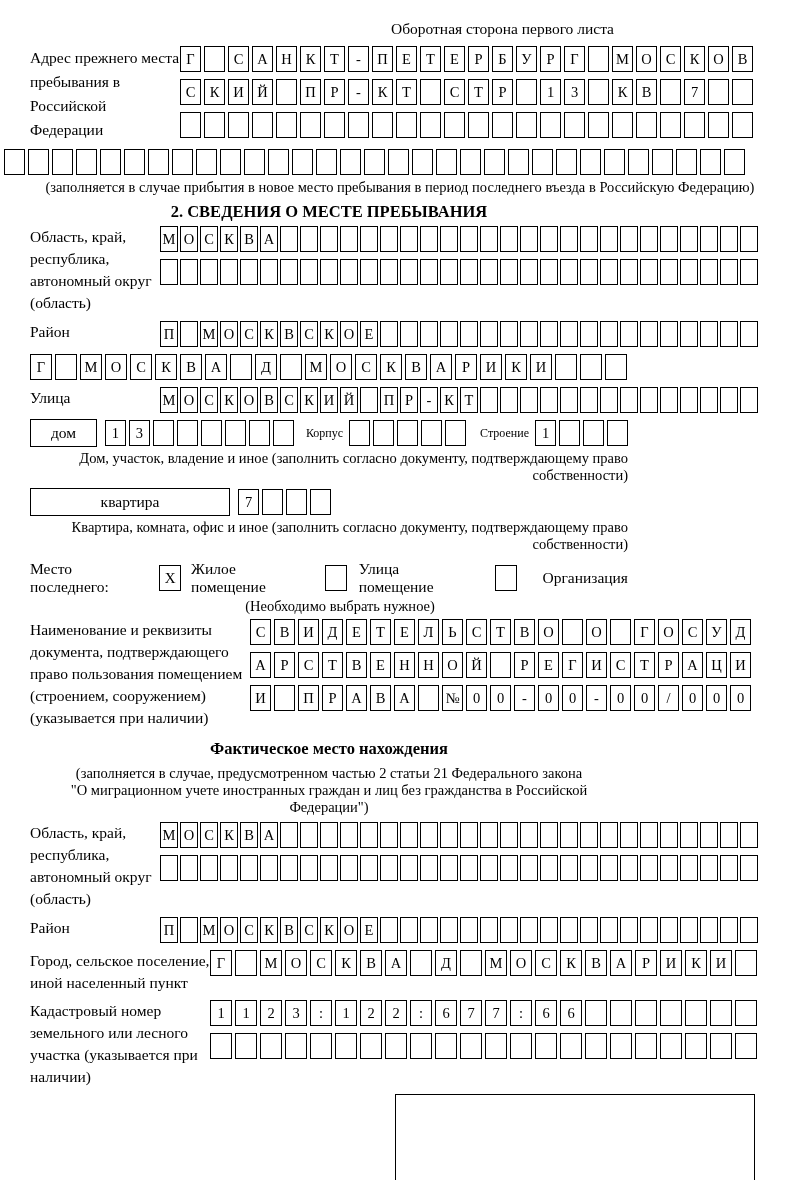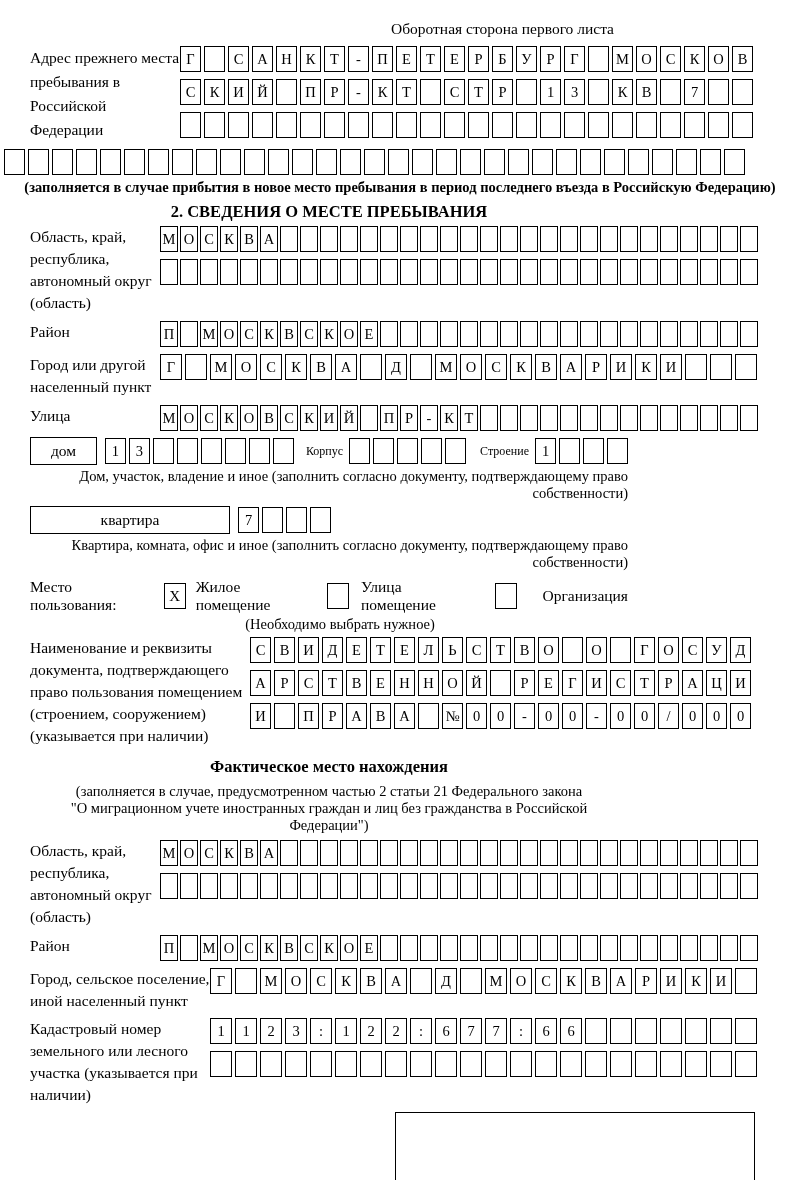--- a/index.html
+++ b/index.html
@@ -34,21 +34,21 @@
   .house-row{display:flex;align-items:center;margin-top:6px;}
   .inline-lab{font-size:12px;white-space:nowrap;}
   .cb{box-sizing:border-box;width:22px;height:26px;border:1.6px solid #000;display:inline-flex;
       align-items:center;justify-content:center;font-size:15px;flex:0 0 auto;}
   .place-row{display:flex;align-items:center;margin-top:7px;font-size:15.5px;}
 
   .mark-box{box-sizing:border-box;margin-left:365px;margin-top:6px;width:360px;height:174px;border:1.8px solid #000;}
   .mt4{margin-top:4px;}.mt6{margin-top:6px;}.mt7{margin-top:7px;}.mt8{margin-top:8px;}
   .mt10{margin-top:10px;text-align:center;}
   .fullrow-wrap{margin-left:-26px;margin-top:7px;}
-  .wide-note{margin-left:-26px;margin-top:4px;width:792px;font-weight:bold;}
+  .wide-note{margin-left:-26px;margin-top:4px;width:792px;}
 </style>
 </head>
 <body>
 
 <div class="page">
 
   <div class="hdr-note">Оборотная сторона первого листа</div>
 
   <div class="flex mt8">
     <div class="prev-label">Адрес прежнего места пребывания в Российской Федерации</div>
@@ -272,21 +272,20 @@
         <span class="cell"></span>
         <span class="cell"></span>
         <span class="cell"></span>
         <span class="cell"></span>
         <span class="cell"></span>
         <span class="cell"></span>
       </div>
   </div>
 
   <div class="flex mt7">
-    <div class="flabel">Город или другой населенный пункт</div>
     <div class="cellrow n24c">
         <span class="cell">Г</span>
         <span class="cell"></span>
         <span class="cell">М</span>
         <span class="cell">О</span>
         <span class="cell">С</span>
         <span class="cell">К</span>
         <span class="cell">В</span>
         <span class="cell">А</span>
         <span class="cell"></span>
@@ -379,21 +378,21 @@
     <div class="cellrow" style="margin-left:8px;">
         <span class="cell">7</span>
         <span class="cell"></span>
         <span class="cell"></span>
         <span class="cell"></span>
       </div>
   </div>
   <div class="cap">Квартира, комната, офис и иное (заполнить согласно документу, подтверждающему право собственности)</div>
 
   <div class="place-row">
-    <span>Место пользования:</span>
+    <span>Место последнего:</span>
     <span class="cb" style="margin-left:12px;">X</span>
     <span style="margin-left:10px;">Жилое помещение</span>
     <span class="cb" style="margin-left:18px;"></span>
     <span style="margin-left:12px;">Улица помещение</span>
     <span class="cb" style="margin-left:24px;"></span>
     <span style="margin-left:26px;">Организация</span>
   </div>
   <div style="margin-left:150px;width:320px;text-align:center;font-size:14.5px;margin-top:2px;">(Необходимо выбрать нужное)</div>
 
   <div class="flex mt4">

